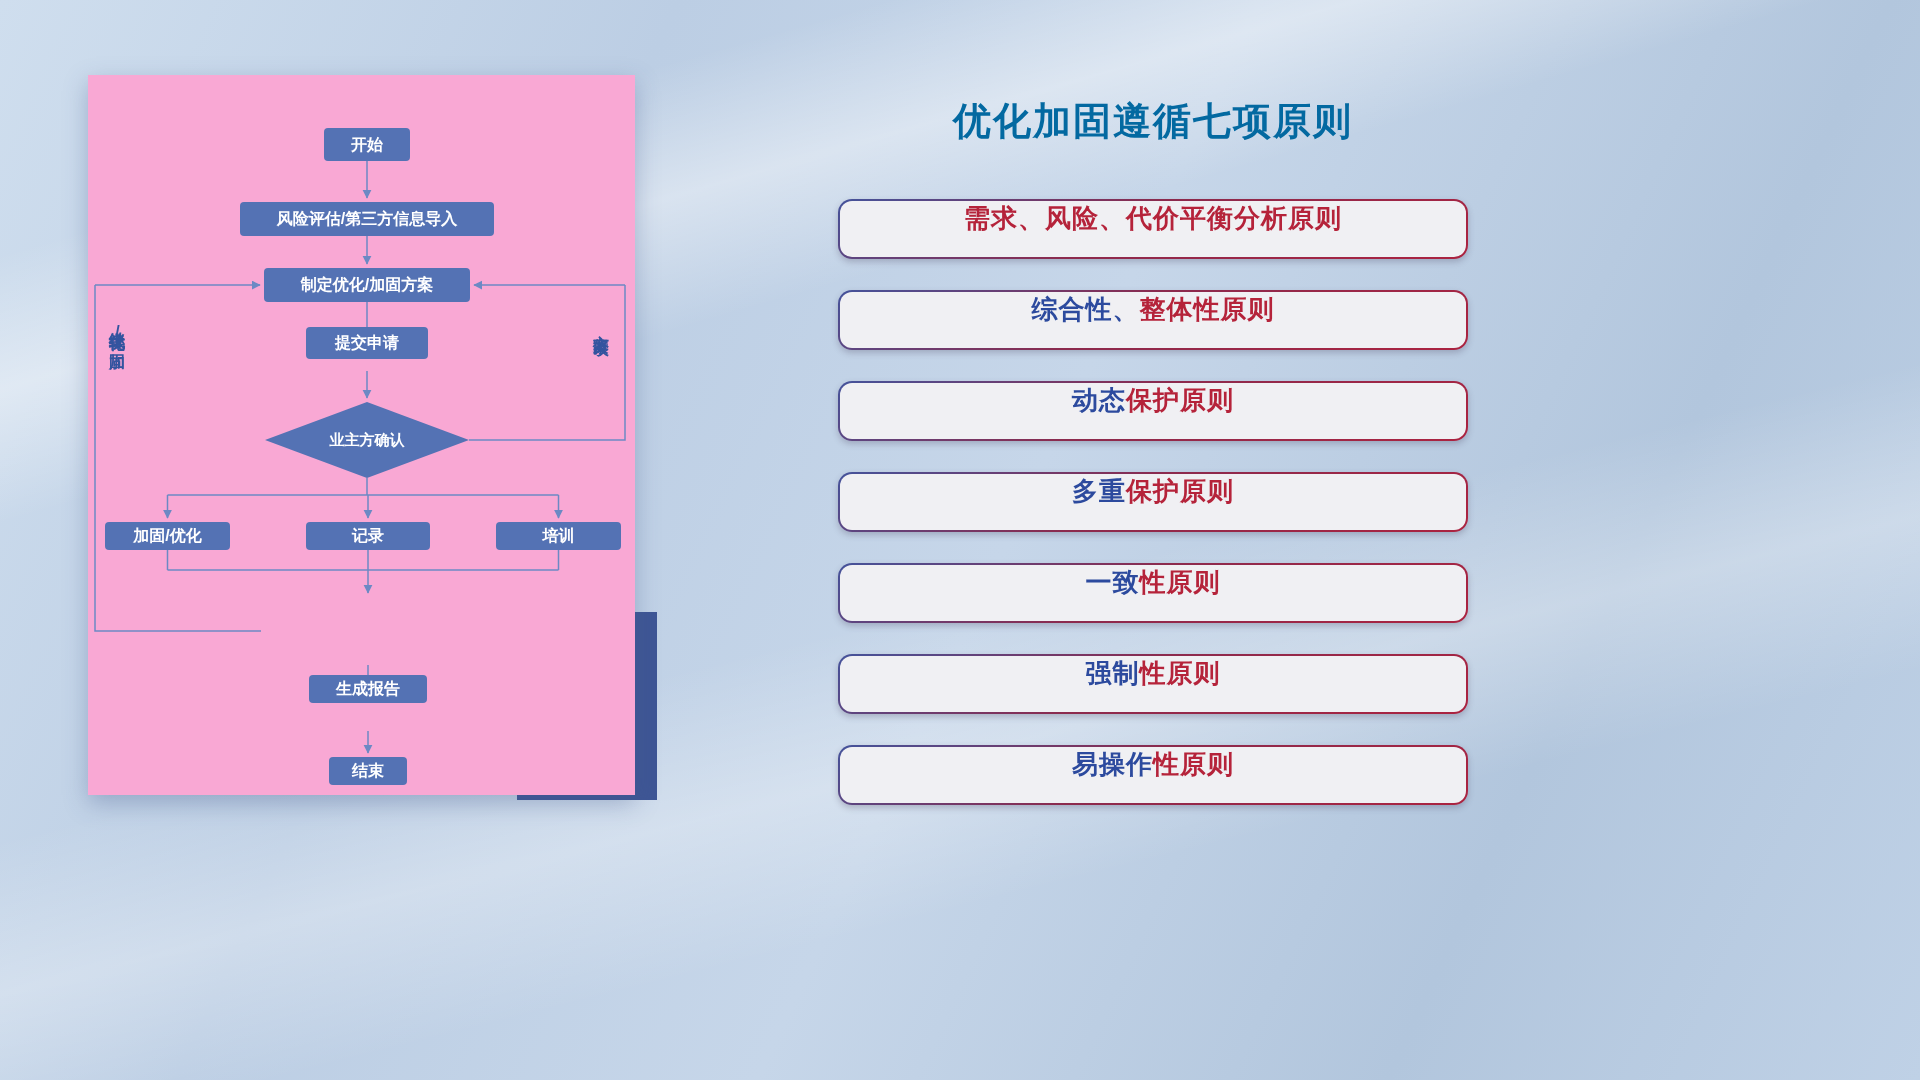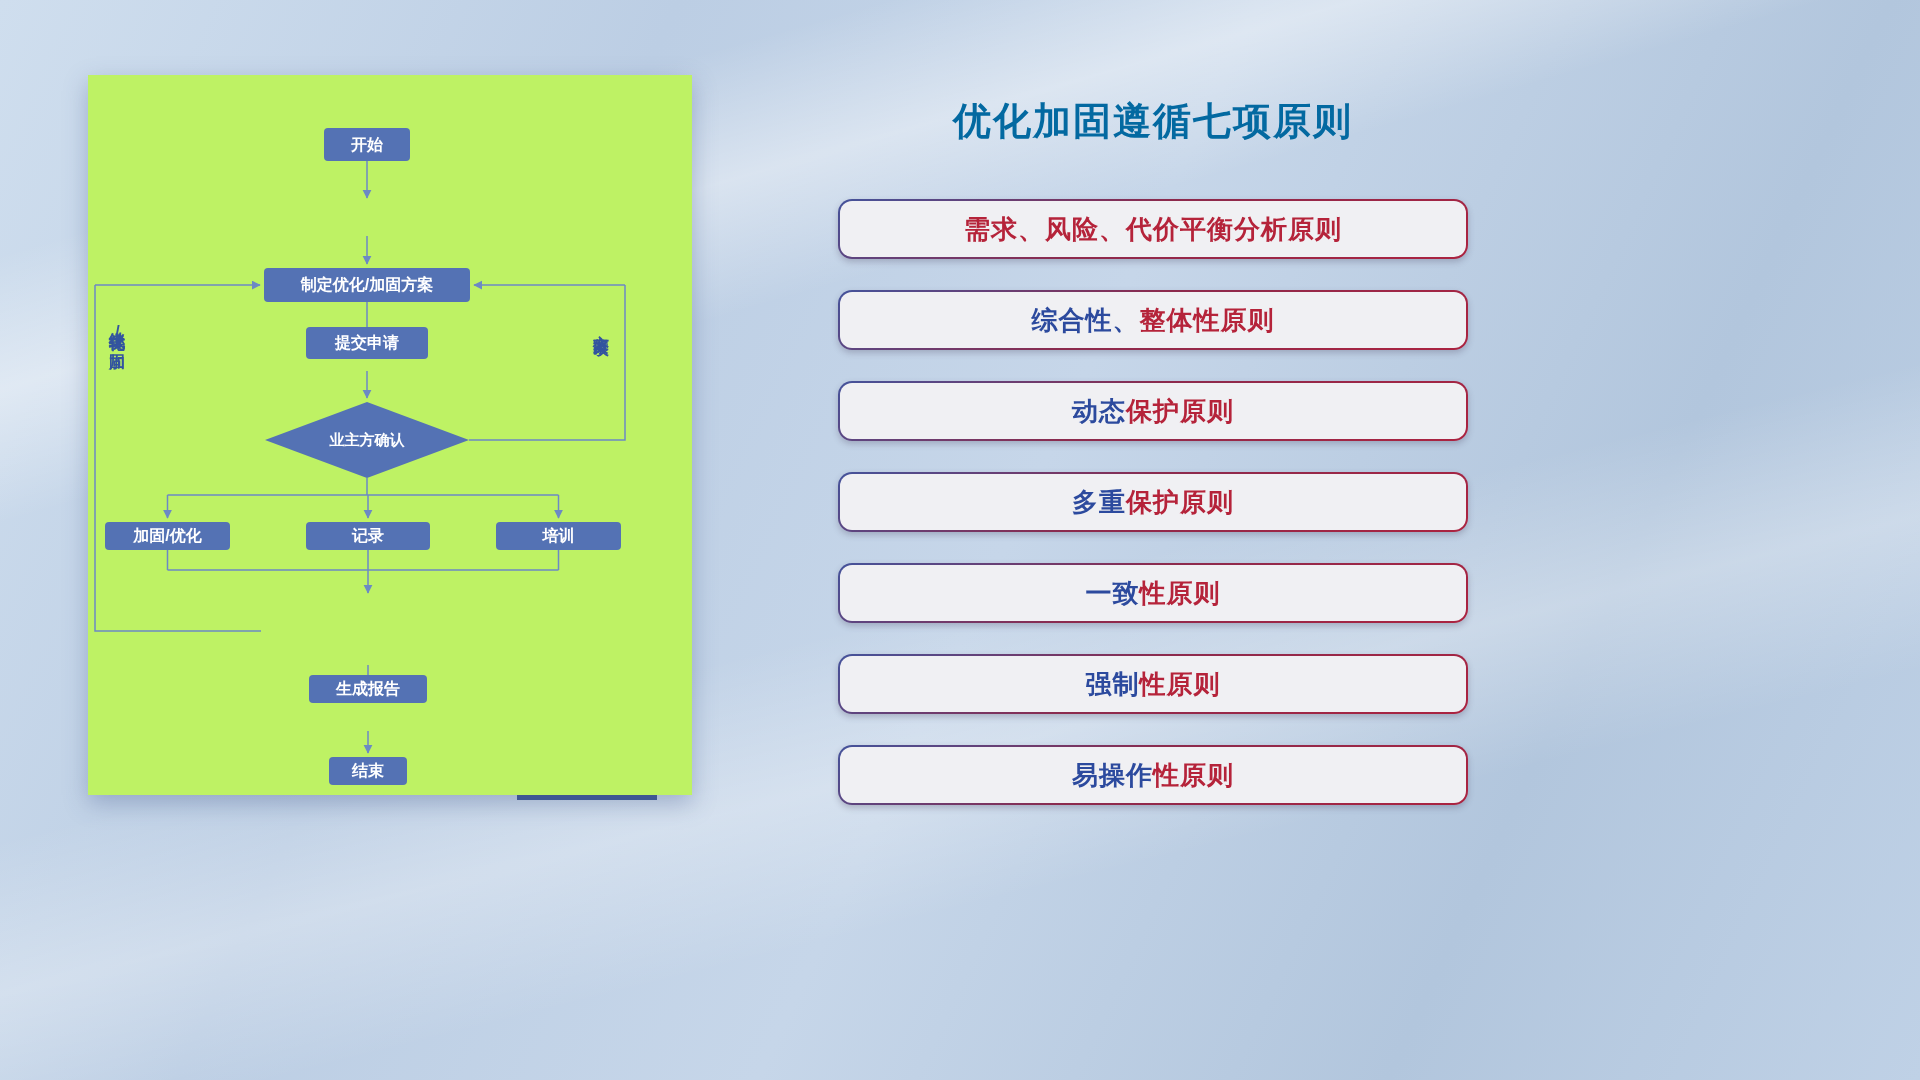--- a/index.html
+++ b/index.html
@@ -15,22 +15,22 @@
   }
   .s1 { width: 2400px; height: 260px; transform: rotate(-16deg); top: 30px; left: -400px; }
   .s2 { width: 2400px; height: 300px; transform: rotate(-14deg); top: 620px; left: -300px; opacity: .7; }
 
   
   .accent-rect {
     position: absolute; left: 517px; top: 612px; width: 140px; height: 188px;
     background: #3e5695; z-index: 1;
   }
   .flow-card {
-    position: absolute; left: 88px; top: 75px; width: 604px; height: 720px;
-    background: #bef264; z-index: 2;
+    position: absolute; left: 88px; top: 75px; width: 547px; height: 720px;
+    background: #f9a8d4; z-index: 2;
     box-shadow: 0 8px 22px rgba(70, 90, 140, 0.35);
   }
   .connectors { position: absolute; left: 0; top: 0; }
   .fnode {
     position: absolute; background: #5472b4; color: #fff;
     display: flex; align-items: center; justify-content: center;
     font-size: 16px; font-weight: 700; border-radius: 4px; line-height: 1;
     white-space: nowrap; z-index: 3;
   }
   .fdiamond {
@@ -51,21 +51,21 @@
     letter-spacing: 2px;
   }
   .p-list { margin-top: 52px; display: flex; flex-direction: column; gap: 31px; }
   .principle {
     height: 60px; border-radius: 14px; padding: 2px;
     background: linear-gradient(150deg, #44539b 0%, #8c2a4d 45%, #ab2340 100%);
     box-shadow: 0 3px 6px rgba(70, 60, 90, 0.28);
   }
   .principle-inner {
     width: 100%; height: 100%; border-radius: 12px; background: #f0f0f3;
-    display: flex; align-items: center; justify-content: center;
+    display: flex; justify-content: center;
     font-size: 26px; font-weight: 700; letter-spacing: 1px;
   }
   .p-blue { color: #2c4a9e; }
   .p-red { color: #b5233a; }
 </style>
 </head>
 <body>
 
 <div class="streak s1"></div>
 <div class="streak s2"></div>
@@ -88,20 +88,21 @@
     <line x1="280" y1="420" x2="280" y2="443" stroke="#6c89c4" stroke-width="1.5" marker-end="url(#arr)"></line>
     <line x1="470.5" y1="420" x2="470.5" y2="443" stroke="#6c89c4" stroke-width="1.5" marker-end="url(#arr)"></line>
     <line x1="280" y1="495" x2="280" y2="518" stroke="#6c89c4" stroke-width="1.5" marker-end="url(#arr)"></line>
     <line x1="537" y1="210" x2="386" y2="210" stroke="#6c89c4" stroke-width="1.5" marker-end="url(#arr)"></line>
     <line x1="7" y1="210" x2="172" y2="210" stroke="#6c89c4" stroke-width="1.5" marker-end="url(#arr)"></line>
     <line x1="280" y1="590" x2="280" y2="624" stroke="#6c89c4" stroke-width="1.5" marker-end="url(#arr)"></line>
     <line x1="280" y1="656" x2="280" y2="678" stroke="#6c89c4" stroke-width="1.5" marker-end="url(#arr)"></line>
   </svg>
 
   <div class="fnode" style="left:236px;top:53px;width:86px;height:33px">开始</div>
+  <div class="fnode" style="left:152px;top:127px;width:254px;height:34px">风险评估/第三方信息导入</div>
   <div class="fnode" style="left:176px;top:193px;width:206px;height:34px">制定优化/加固方案</div>
   <div class="fnode" style="left:218px;top:252px;width:122px;height:32px">提交申请</div>
   <div class="fdiamond" style="left:177px;top:327px;width:204px;height:76px">业主方确认</div>
   <div class="fnode" style="left:17px;top:447px;width:125px;height:28px">加固/优化</div>
   <div class="fnode" style="left:218px;top:447px;width:124px;height:28px">记录</div>
   <div class="fnode" style="left:408px;top:447px;width:125px;height:28px">培训</div>
   <div class="fnode" style="left:221px;top:600px;width:118px;height:28px">生成报告</div>
   <div class="fnode" style="left:241px;top:682px;width:78px;height:28px">结束</div>
 
   <div class="vlabel" style="left:18px;top:244px;height:190px;letter-spacing:1px;">继续优化/加固</div>

